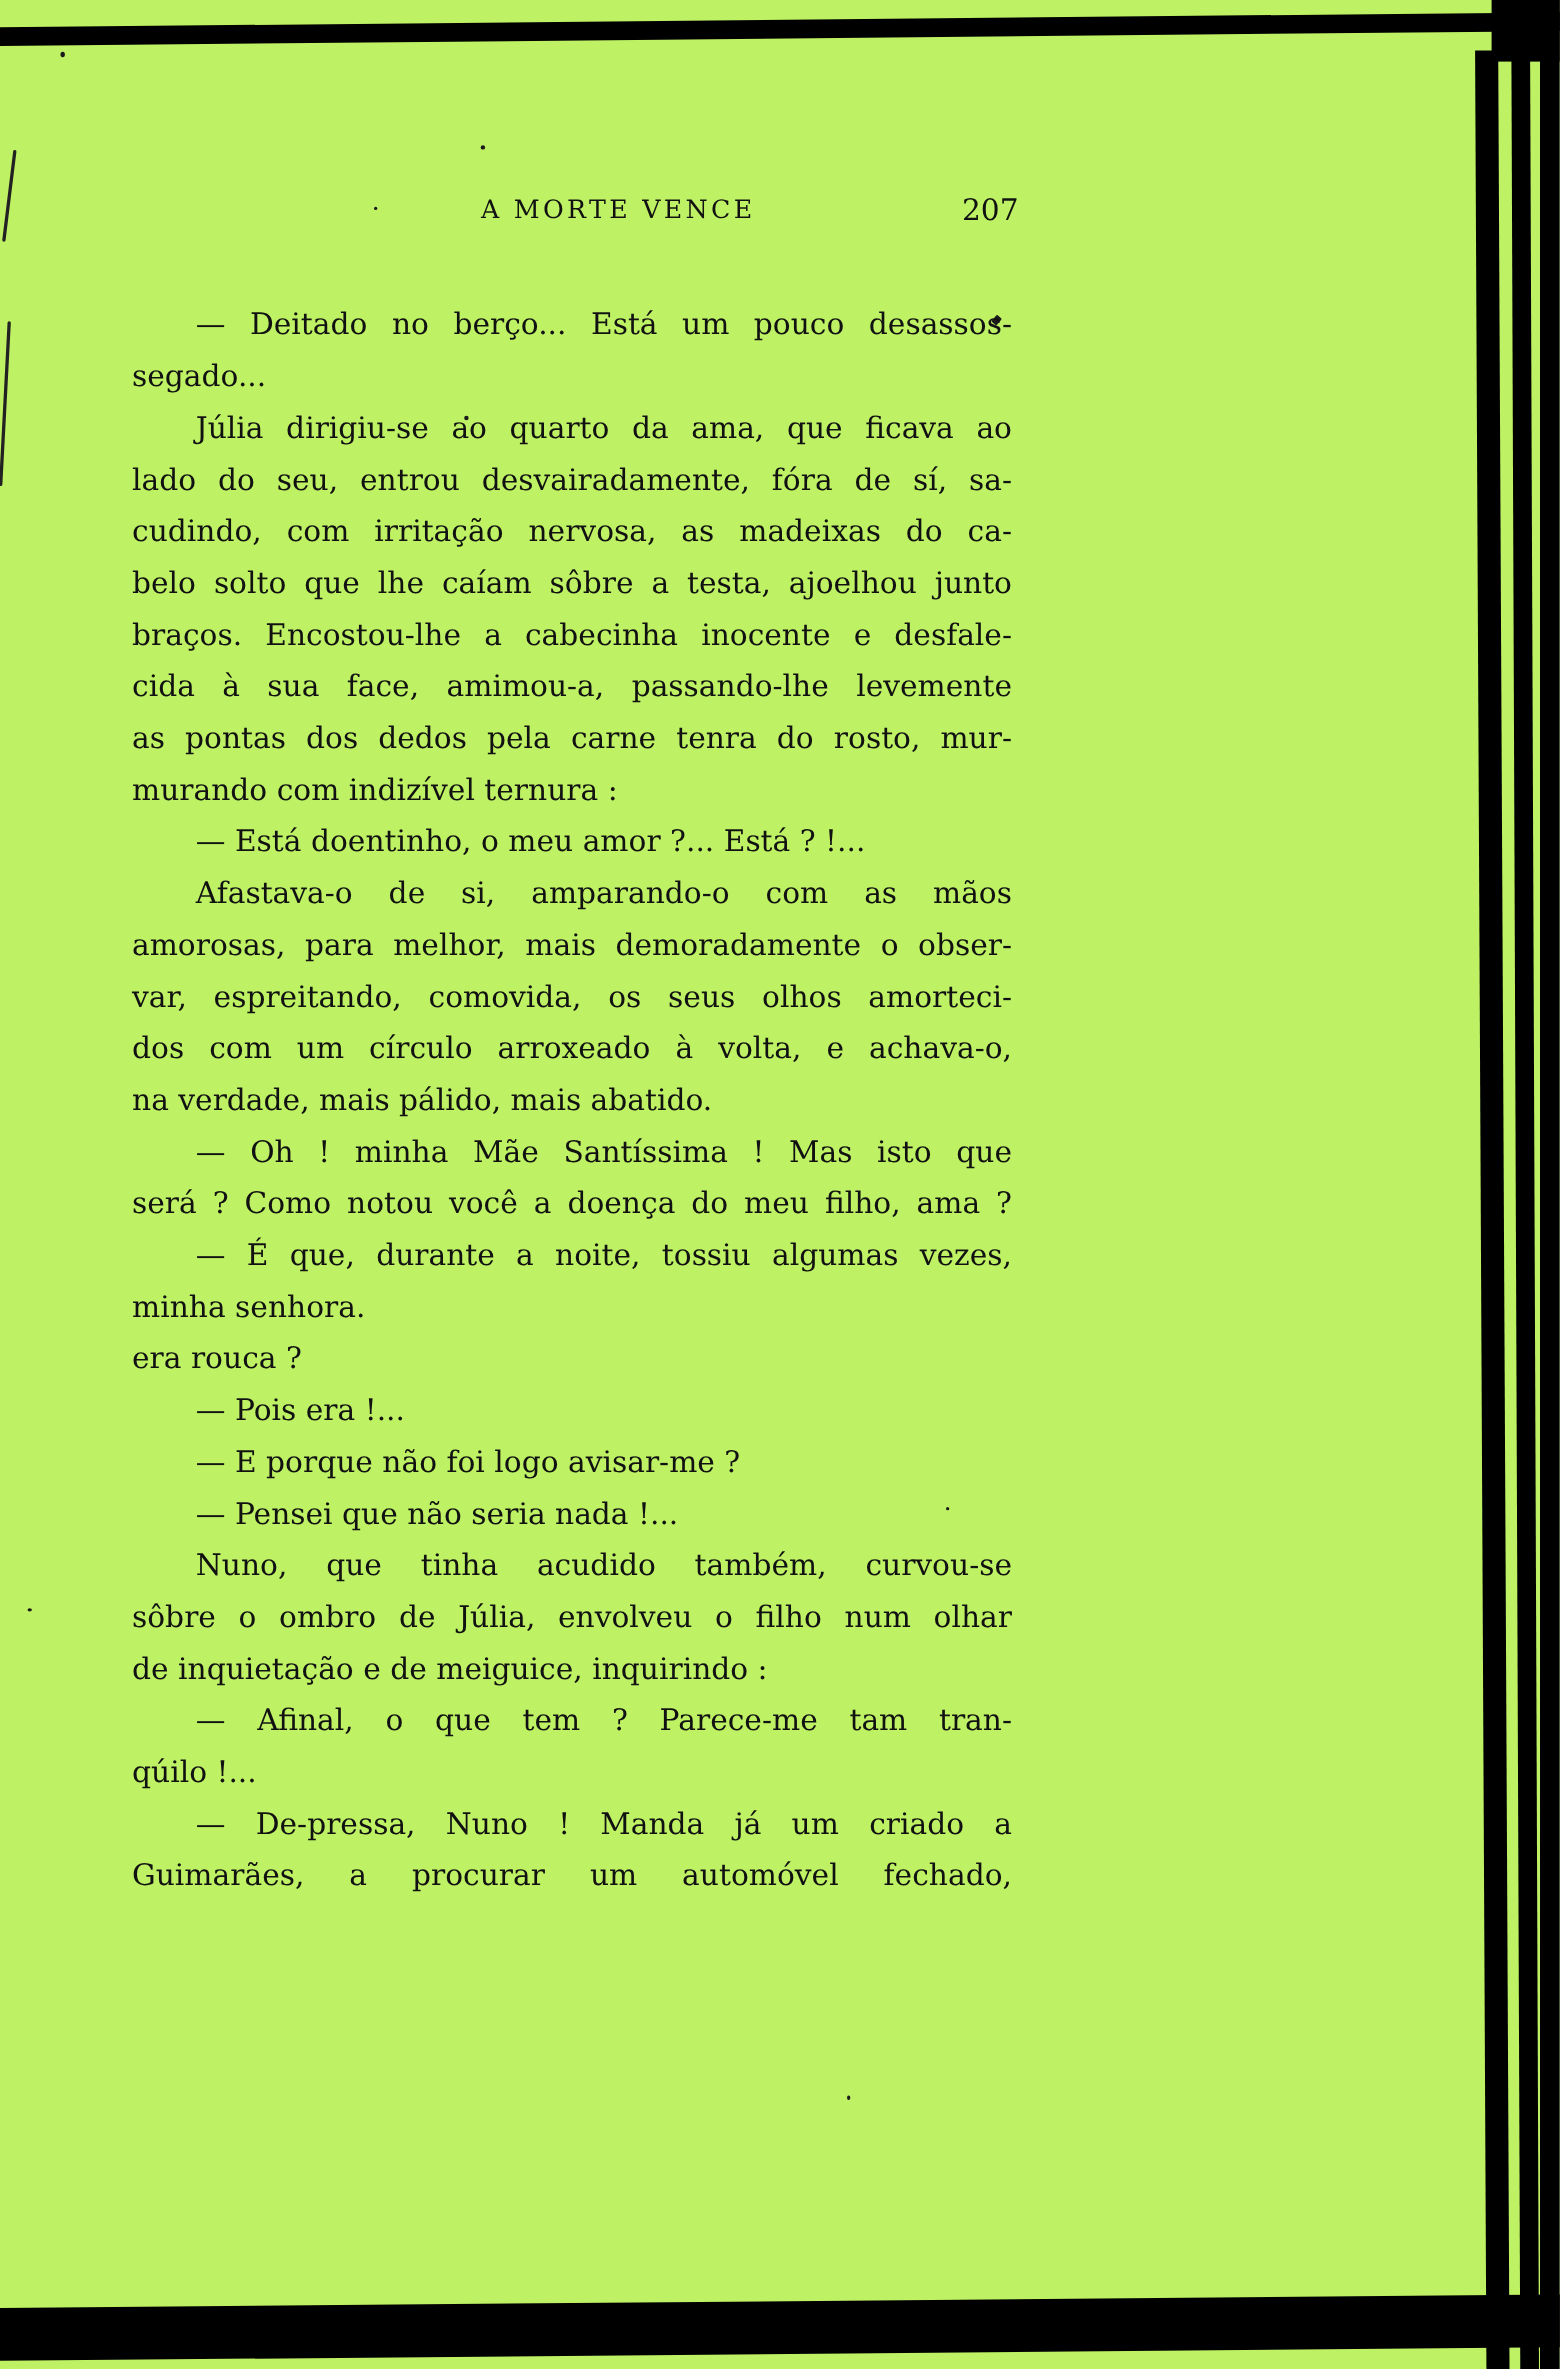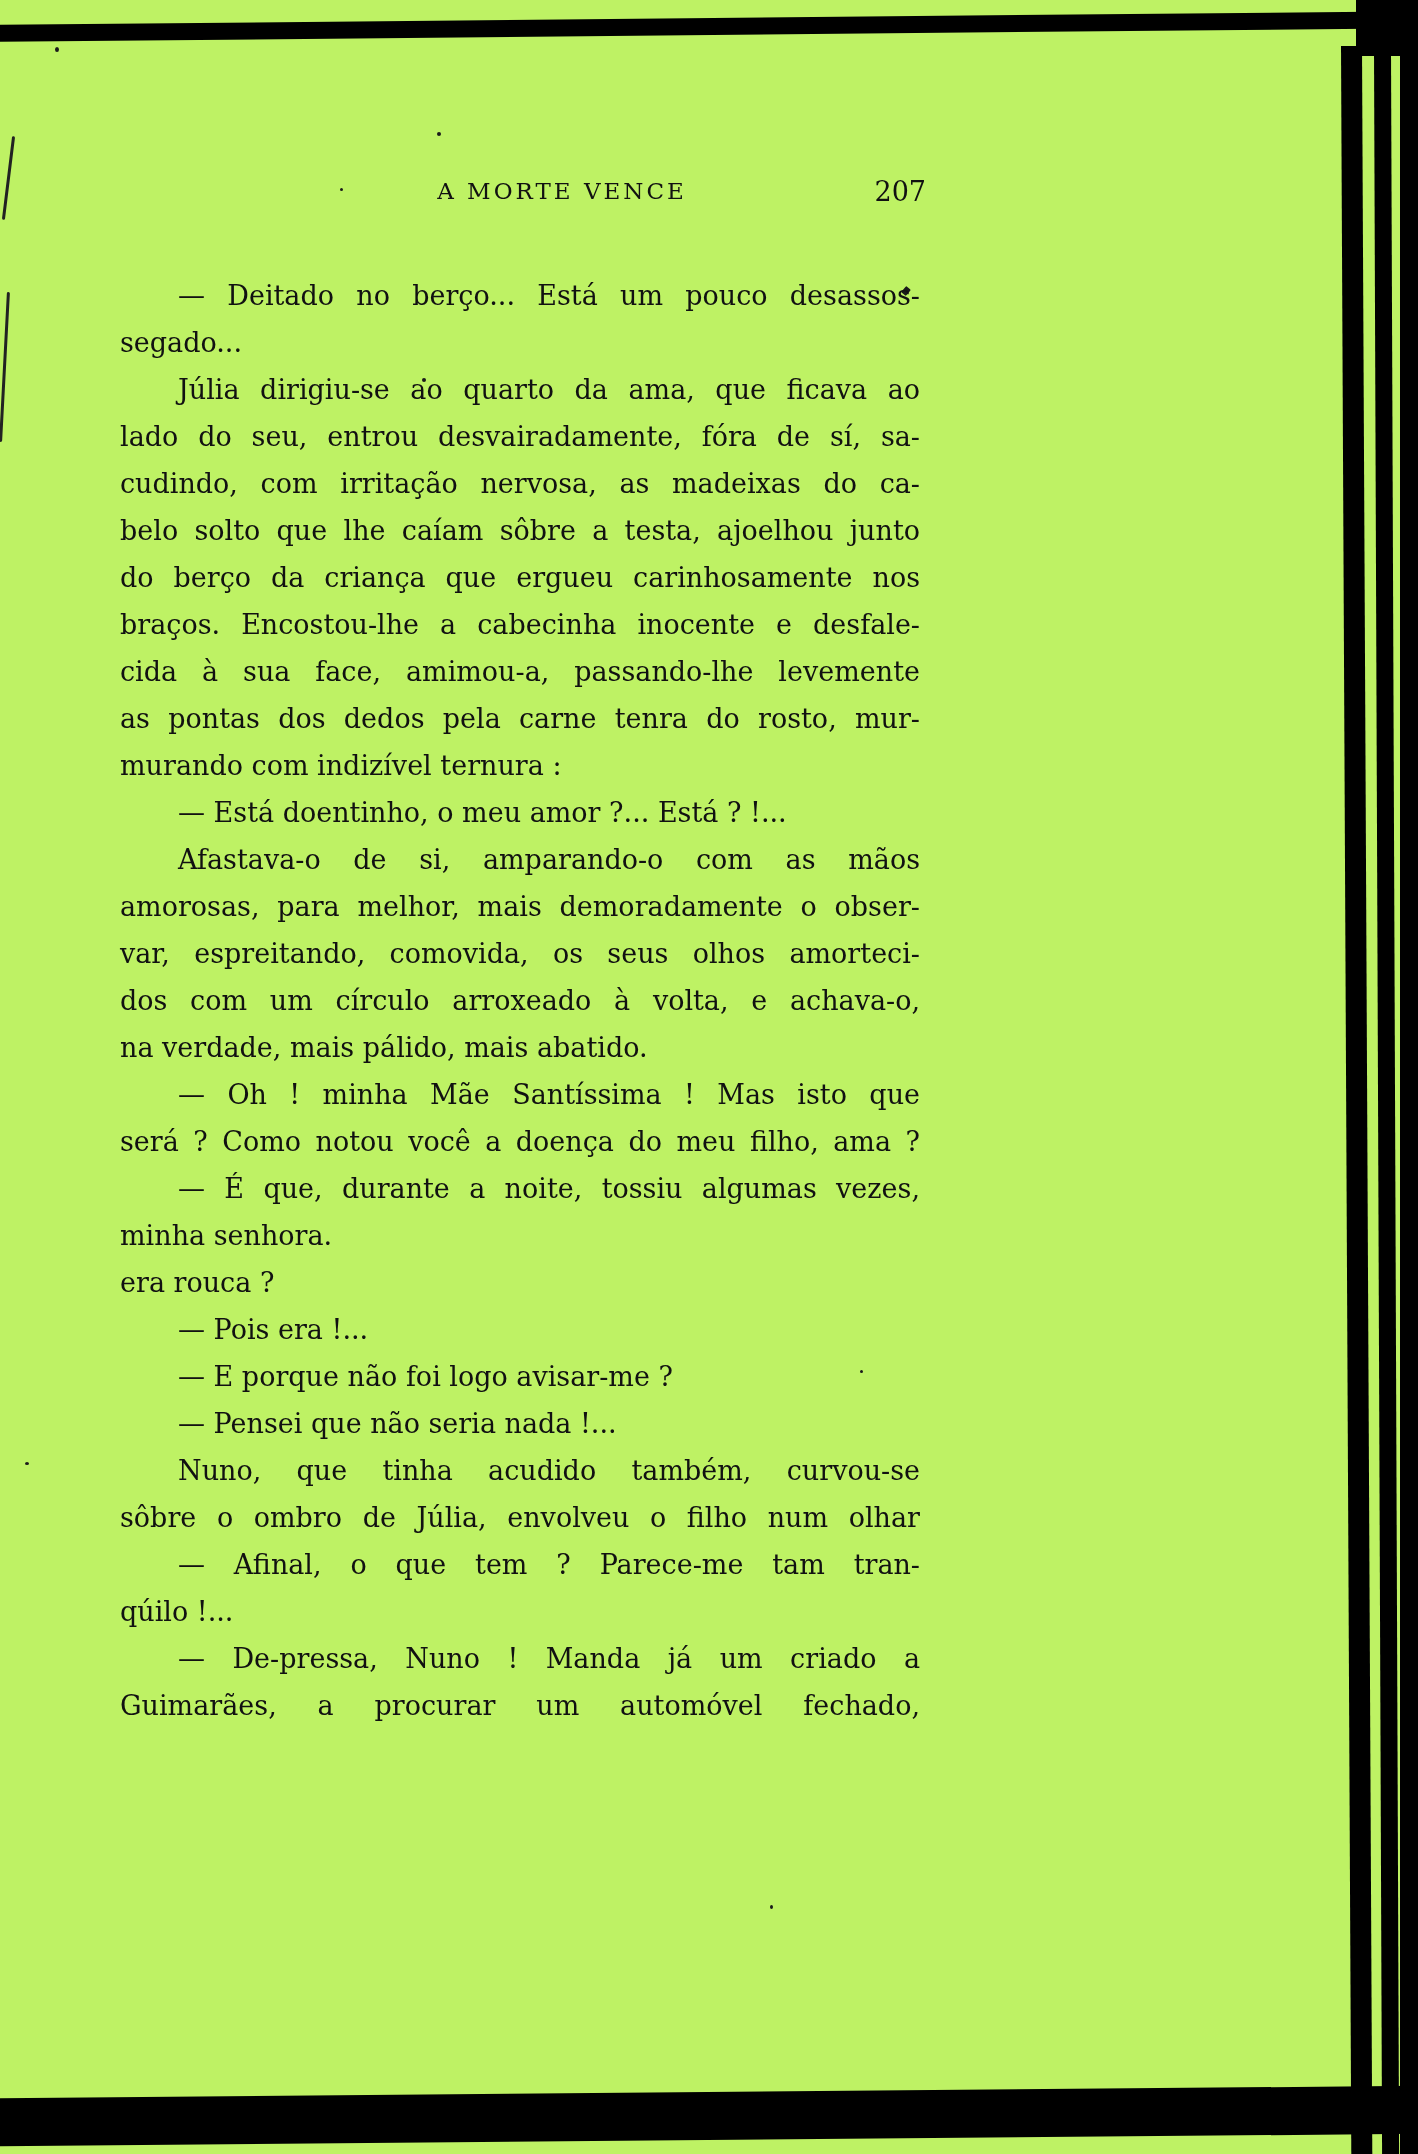--- a/index.html
+++ b/index.html
@@ -99,40 +99,40 @@
     <span class="page-number">207</span>
   </div>
 
   <div class="text-block">
     <div class="line indent justify">— Deitado no berço... Está um pouco desassos-</div>
     <div class="line">segado...</div>
     <div class="line indent justify">Júlia dirigiu-se ao quarto da ama, que ficava ao</div>
     <div class="line justify">lado do seu, entrou desvairadamente, fóra de sí, sa-</div>
     <div class="line justify">cudindo, com irritação nervosa, as madeixas do ca-</div>
     <div class="line justify">belo solto que lhe caíam sôbre a testa, ajoelhou junto</div>
-    <div class="line justify">do berço da criança que ergueu carinhosamente nos</div>
     <div class="line justify">braços. Encostou-lhe a cabecinha inocente e desfale-</div>
     <div class="line justify">cida à sua face, amimou-a, passando-lhe levemente</div>
     <div class="line justify">as pontas dos dedos pela carne tenra do rosto, mur-</div>
     <div class="line">murando com indizível ternura :</div>
     <div class="line indent">— Está doentinho, o meu amor ?... Está ? !...</div>
     <div class="line indent justify">Afastava-o de si, amparando-o com as mãos</div>
     <div class="line justify">amorosas, para melhor, mais demoradamente o obser-</div>
     <div class="line justify">var, espreitando, comovida, os seus olhos amorteci-</div>
     <div class="line justify">dos com um círculo arroxeado à volta, e achava-o,</div>
     <div class="line">na verdade, mais pálido, mais abatido.</div>
     <div class="line indent justify">— Oh ! minha Mãe Santíssima ! Mas isto que</div>
     <div class="line justify">será ? Como notou você a doença do meu filho, ama ?</div>
     <div class="line indent justify">— É que, durante a noite, tossiu algumas vezes,</div>
     <div class="line">minha senhora.</div>
     <div class="line">era rouca ?</div>
     <div class="line indent">— Pois era !...</div>
     <div class="line indent">— E porque não foi logo avisar-me ?</div>
     <div class="line indent">— Pensei que não seria nada !...</div>
     <div class="line indent justify">Nuno, que tinha acudido também, curvou-se</div>
     <div class="line justify">sôbre o ombro de Júlia, envolveu o filho num olhar</div>
+    <div class="line">de inquietação e de meiguice, inquirindo :</div>
     <div class="line indent justify">— Afinal, o que tem ? Parece-me tam tran-</div>
     <div class="line">qúilo !...</div>
     <div class="line indent justify">— De-pressa, Nuno ! Manda já um criado a</div>
     <div class="line justify">Guimarães, a procurar um automóvel fechado,</div>
   </div>
 
 </div>
 
 </body></html>

